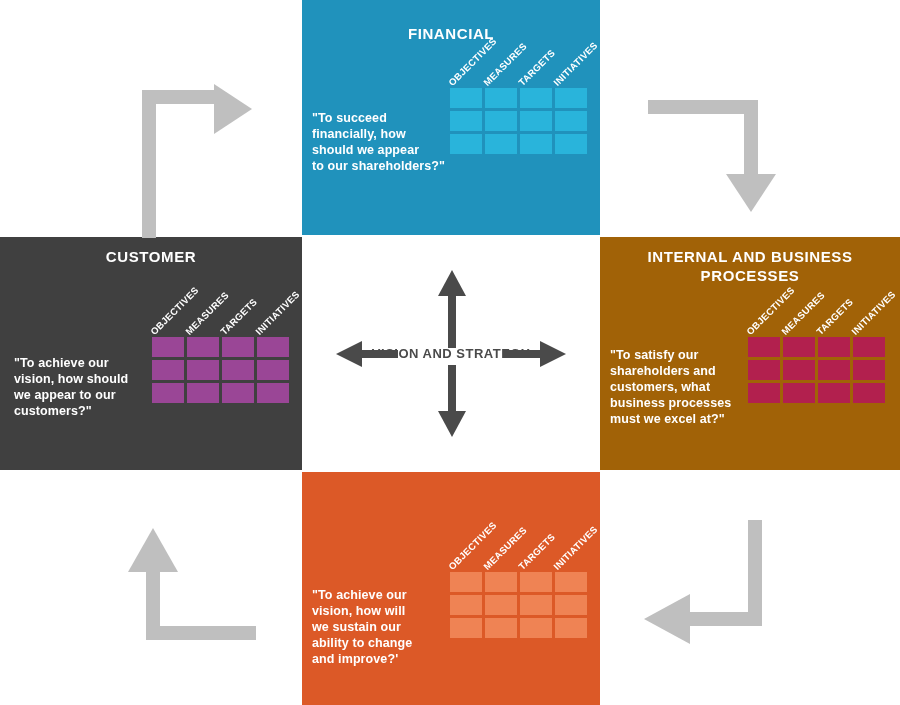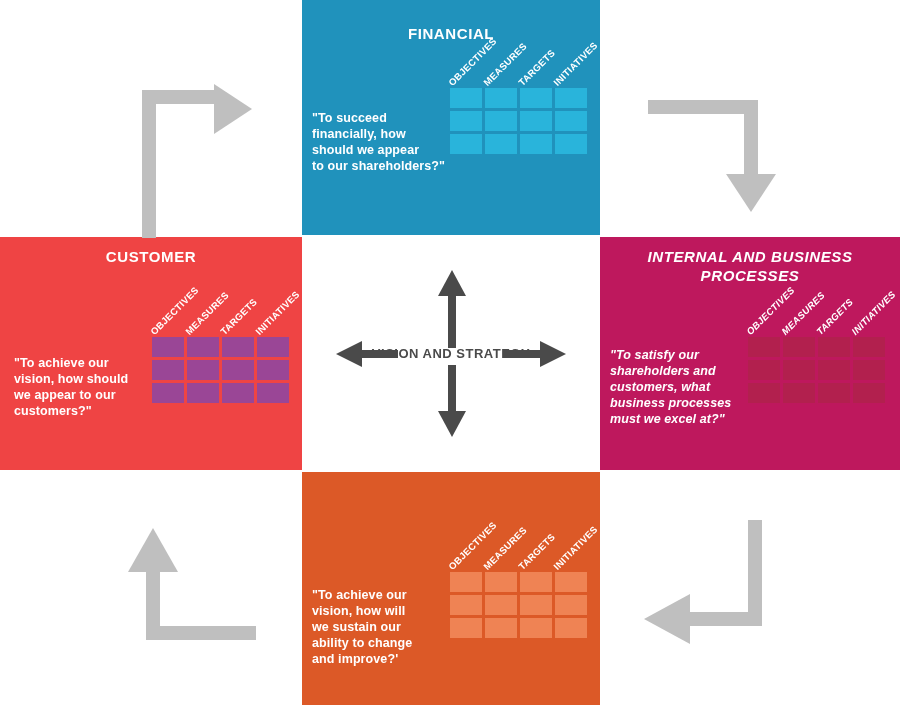--- a/index.html
+++ b/index.html
@@ -86,30 +86,29 @@
   #q-financial {
     left: 302px; top: 0px; width: 298px; height: 235px;
     background: #2092bc;
   }
   #q-financial .q-title { top: 24px; }
   #q-financial .q-question { left: 10px; top: 110px; }
   #q-financial .matrix { left: 148px; top: 30px; }
 
   #q-customer {
     left: 0px; top: 237px; width: 302px; height: 233px;
-    background: #ef4444;
+    background: #404040;
   }
   #q-customer .q-title { top: 245px; }
   #q-customer .q-question { left: 14px; top: 118px; }
   #q-customer .matrix { left: 152px; top: 42px; }
 
   #q-internal {
     left: 600px; top: 237px; width: 300px; height: 233px;
-    background: #be185d;
-    font-style: italic;
+    background: #a16207;
   }
   #q-internal .q-title { top: 10px; }
   #q-internal .q-question { left: 10px; top: 110px; }
   #q-internal .matrix { left: 148px; top: 42px; }
 
   #q-learning {
     left: 302px; top: 472px; width: 298px; height: 233px;
     background: #dc5927;
   }
   #q-learning .q-title { top: 10px; }

